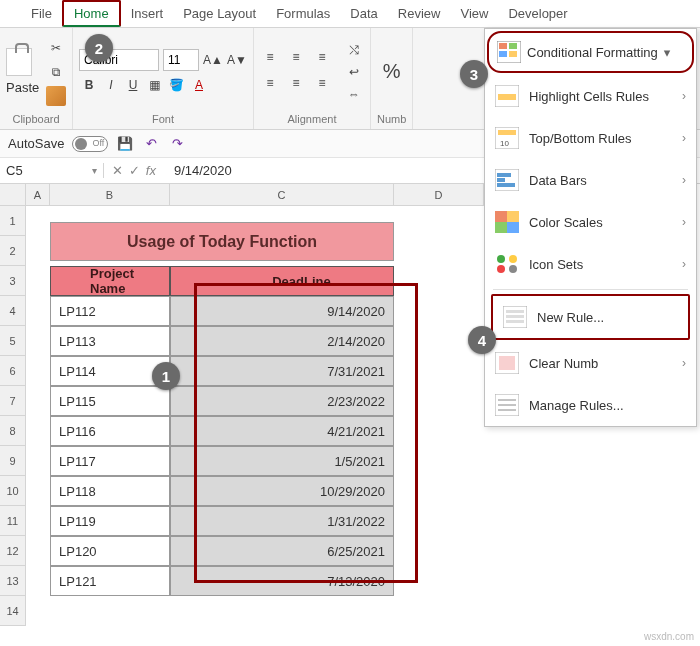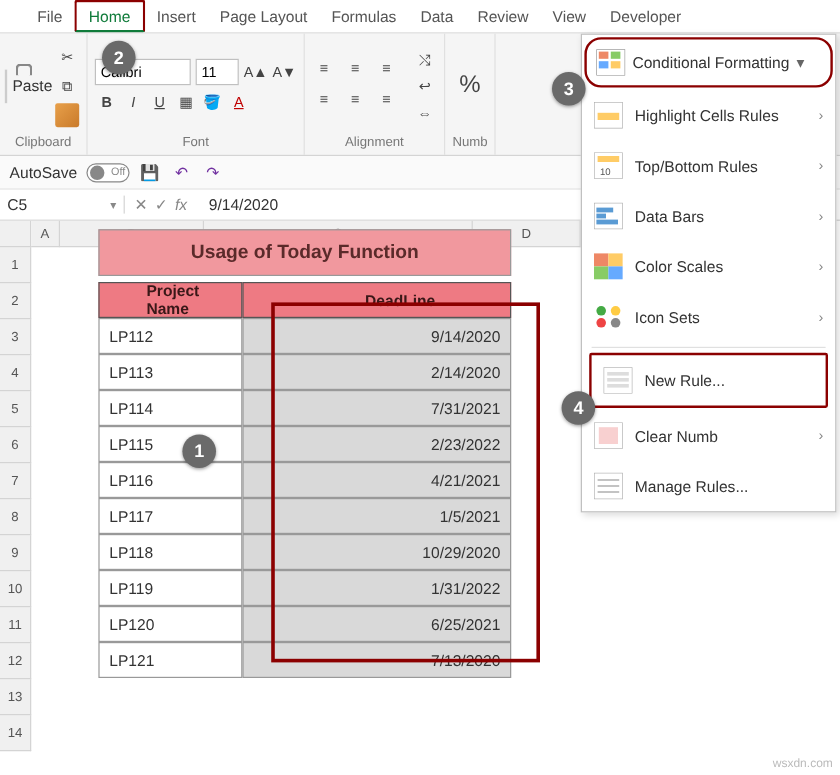--- a/index.html
+++ b/index.html
@@ -10,21 +10,21 @@
 .tab { padding: 4px 10px; cursor: pointer; color: #555; }
 .tab.active { color: #0f7b3a; border-bottom: 2px solid #0f7b3a; }
 .red-box { border: 2px solid #8b0000; border-radius: 2px; }
 
 
 .ribbon { display: flex; background: #f5f5f5; border-bottom: 1px solid #d4d4d4; height: 102px; }
 .group { display: flex; flex-direction: column; align-items: center; padding: 4px 6px; border-right: 1px solid #e0e0e0; }
 .group-body { flex: 1; display: flex; align-items: center; gap: 4px; }
 .group-label { font-size: 11px; color: #777; padding-top: 2px; }
 
-.clip-btn { width: 36px; height: 56px; display: flex; flex-direction: row; align-items: center; justify-content: center; gap: 4px; }
+.clip-btn { width: 36px; height: 56px; display: flex; flex-direction: column; align-items: flex-start; justify-content: center; gap: 4px; }
 .clip-icon { width: 26px; height: 28px; background: #fff; border: 1px solid #ccc; position: relative; }
 .clip-icon::after { content: ""; position: absolute; top: -6px; left: 8px; width: 10px; height: 8px; border: 2px solid #888; border-bottom: none; border-radius: 4px 4px 0 0; }
 .brush-icon { width: 20px; height: 20px; background: linear-gradient(135deg,#e8a04a,#c97a2a); border-radius: 2px; }
 
 .font-top { display: flex; gap: 4px; align-items: center; }
 .font-select { height: 22px; border: 1px solid #c0c0c0; background: #fff; padding: 0 4px; font-size: 12px; }
 .font-name { width: 80px; }
 .font-size { width: 36px; }
 .sm-btn { width: 20px; height: 20px; border: 1px solid transparent; background: transparent; display: inline-flex; align-items: center; justify-content: center; font-size: 12px; color: #444; cursor: pointer; }
 .font-rows { display: flex; flex-direction: column; gap: 4px; }
@@ -62,21 +62,21 @@
 
 .sheet { display: flex; }
 .rowhdrs { width: 26px; background: #f0f0f0; }
 .rowh { height: 30px; border-bottom: 1px solid #d4d4d4; border-right: 1px solid #d4d4d4; font-size: 11px; color: #555; display: flex; align-items: center; justify-content: center; }
 .rowh.first { height: 22px; }
 .grid { position: relative; }
 .colhdrs { display: flex; background: #f0f0f0; }
 .colh { height: 22px; border-right: 1px solid #d4d4d4; border-bottom: 1px solid #d4d4d4; font-size: 11px; color: #555; display: flex; align-items: center; justify-content: center; }
 .cA { width: 24px; } .cB { width: 120px; } .cC { width: 224px; } .cD { width: 90px; }
 
-.databox { position: absolute; left: 24px; top: 7px; margin-left: 32px; }
+.databox { position: absolute; left: 24px; top: 38px; }
 .title-row { width: 344px; height: 39px; background: #f1989e; display: flex; align-items: center; justify-content: center; font-size: 16px; font-weight: 700; color: #5a2a2a; border: 1px solid #999; }
 .blank-row { width: 344px; height: 5px; }
 .hdr-row { display: flex; width: 344px; }
 .hdr-cell { height: 30px; background: #ee7a83; border: 1px solid #555; font-weight: 700; display: flex; align-items: center; justify-content: center; color: #3a1818; padding-left: 39px; }
 .hdr-cell.pname { width: 120px; }
 .hdr-cell.dline { width: 224px; }
 .data-row { display: flex; width: 344px; justify-content: space-between; }
 .cell { height: 30px; border: 1px solid #999; padding: 0 8px; display: flex; align-items: center; background: #fff; }
 .cell.pname { width: 120px; }
 .cell.dline { width: 224px; justify-content: flex-end; background: #d9d9d9; }

